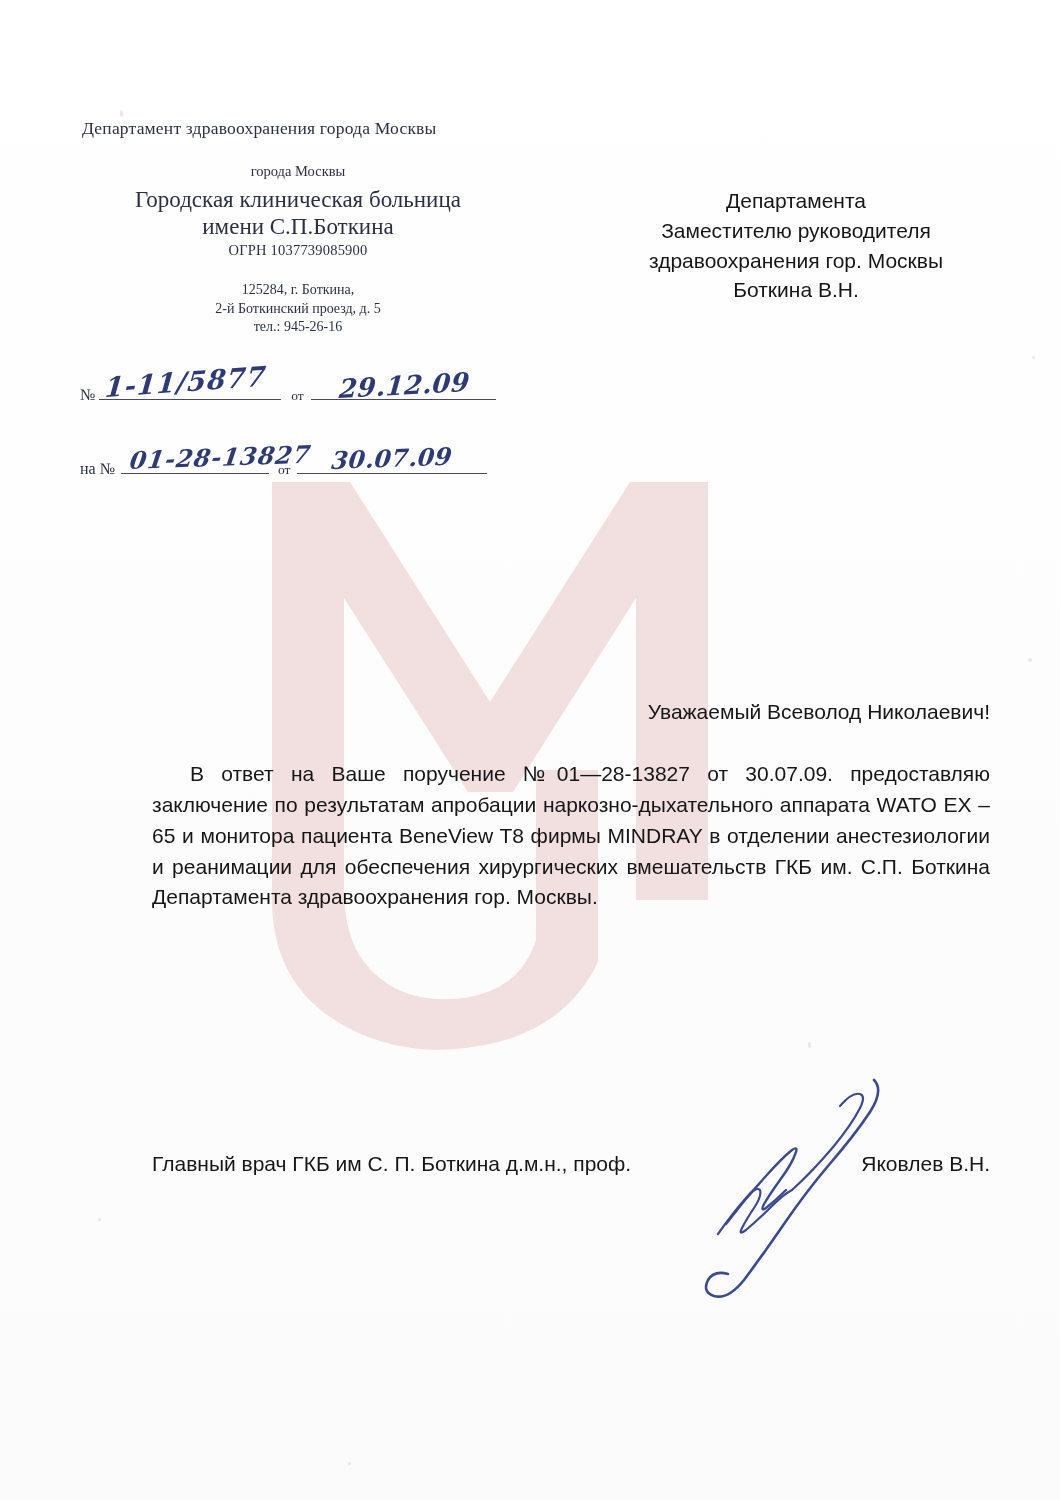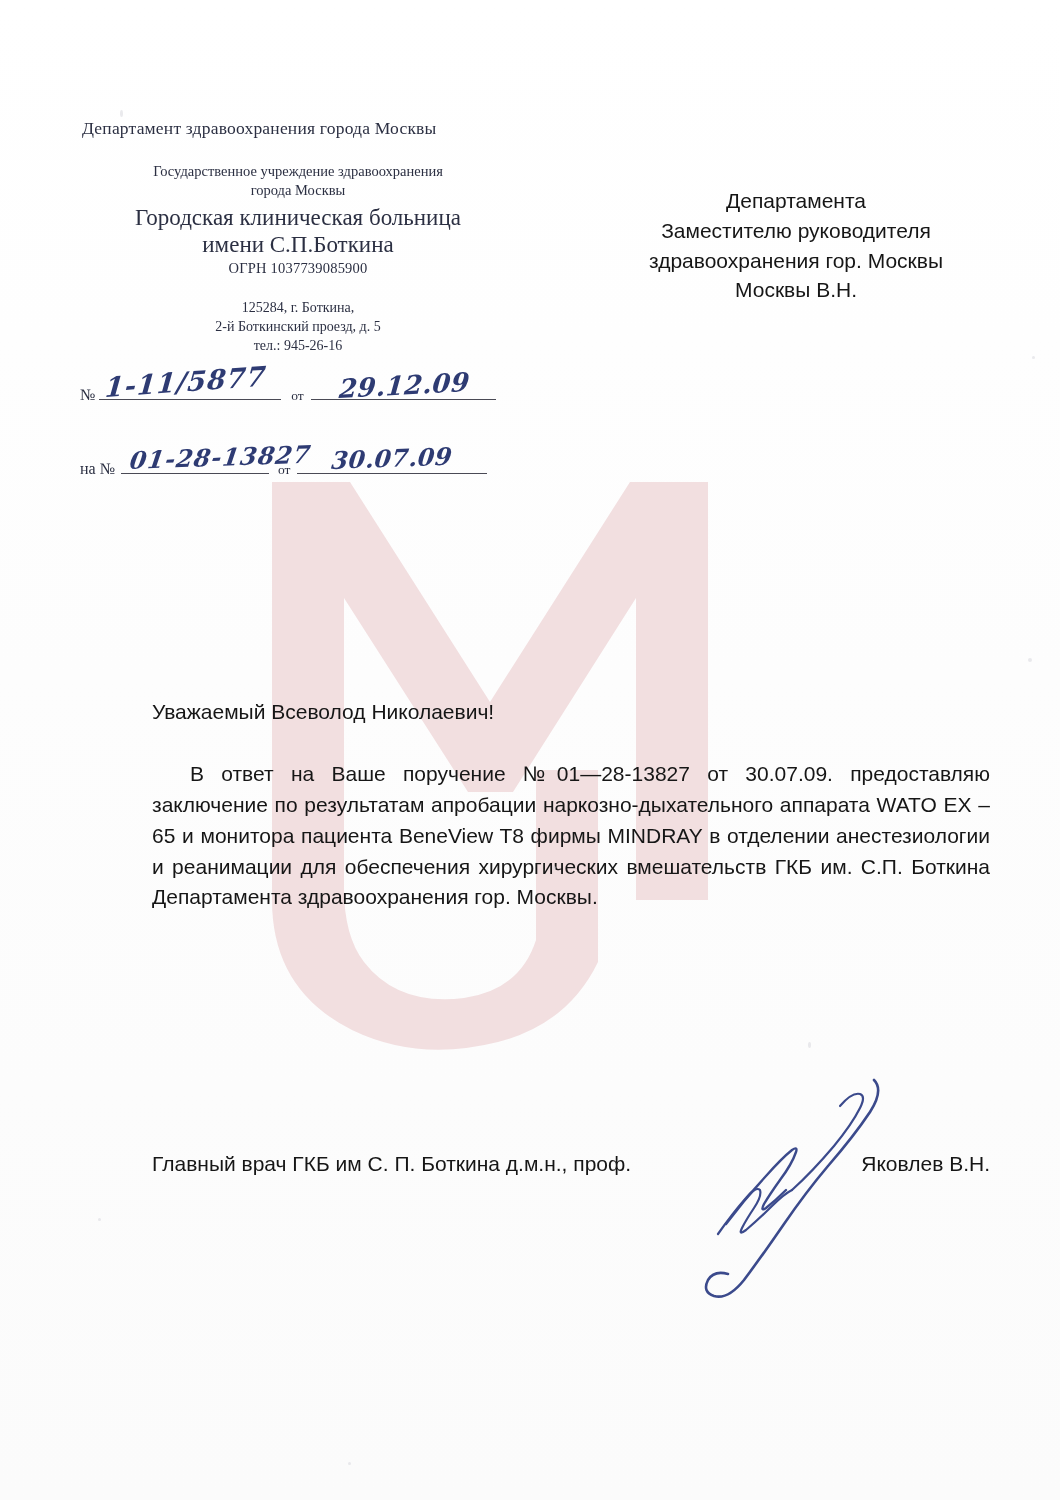--- a/index.html
+++ b/index.html
@@ -130,21 +130,21 @@
     line-height: 1.42;
     color: #161616;
   }
 
   
   .salutation {
     position: absolute;
     left: 152px;
     top: 700px;
     width: 838px;
-    text-align: left;
+    text-align: right;
     font-size: 21px;
     color: #161616;
   }
 
   
   .body-text {
     position: absolute;
     left: 152px;
     top: 759px;
     width: 838px;
@@ -207,21 +207,20 @@
       <path d="M4 12 L4 430 Q4 520 84 560 Q150 592 230 572 Q300 554 330 492
                L330 300 L268 300 L268 470 Q252 520 196 528 Q130 536 96 492
                Q76 466 76 418 L76 128 L200 322 L245 322 L368 128 L368 430
                L440 430 L440 12 L362 12 L222 232 L82 12 Z" fill="#f2dfe0"></path>
     </svg>
   </div>
 
   <div class="letterhead">
     <div class="lh-dept">Департамент здравоохранения города Москвы</div>
     <div class="lh-gov">
-      <div>Государственное учреждение здравоохранения</div>
       <div>города Москвы</div>
     </div>
     <div class="lh-hosp">
       <div>Городская клиническая больница</div>
       <div>имени С.П.Боткина</div>
     </div>
     <div class="lh-ogrn">ОГРН 1037739085900</div>
     <div class="lh-addr">
       <div>125284, г. Боткина,</div>
       <div>2-й Боткинский проезд, д. 5</div>
@@ -238,21 +237,21 @@
   <div class="ref-row ref-row-2">
     <span class="ref-label">на №</span><span class="ref-rule r2-rule-a"></span><span class="r2-from">от</span><span class="ref-rule r2-rule-b"></span>
   </div>
   <div class="hand hw-num2">01-28-13827</div>
   <div class="hand hw-date2">30.07.09</div>
 
   <div class="addressee">
     <div>Департамента</div>
     <div>Заместителю руководителя</div>
     <div>здравоохранения гор. Москвы</div>
-    <div>Москвы В.Н.</div>
+    <div>Боткина В.Н.</div>
   </div>
 
   <div class="salutation">Уважаемый Всеволод Николаевич!</div>
 
   <div class="body-text">
     <p>В ответ на Ваше поручение №01—28-13827 от 30.07.09. предоставляю заключение по результатам апробации наркозно-дыхательного аппарата WATO EX – 65 и монитора пациента BeneView T8 фирмы MINDRAY в отделении анестезиологии и реанимации для обеспечения хирургических вмешательств ГКБ им. С.П. Боткина Департамента здравоохранения гор. Москвы.</p>
   </div>
 
   <div class="signature-mark">
     <svg viewBox="0 0 210 240" xmlns="http://www.w3.org/2000/svg" aria-hidden="true">

